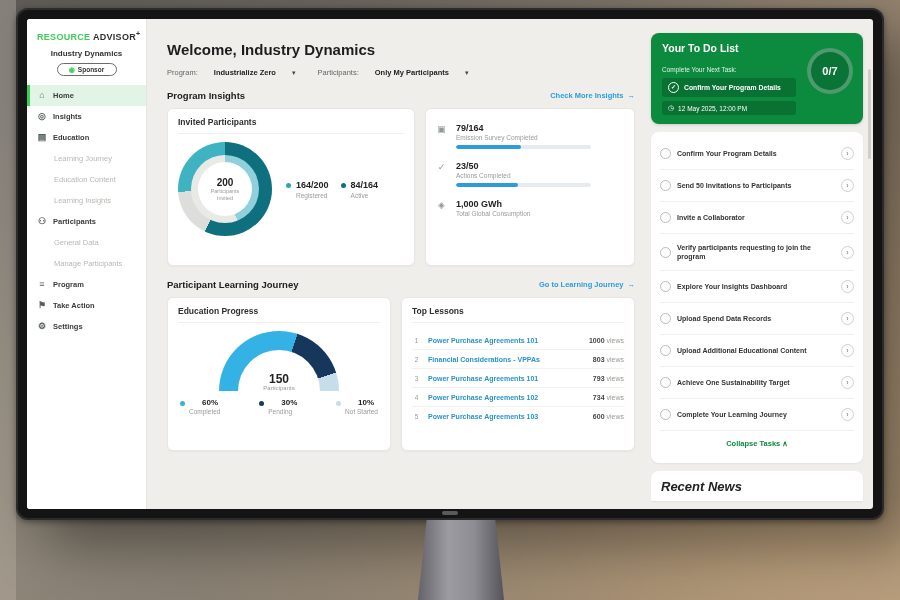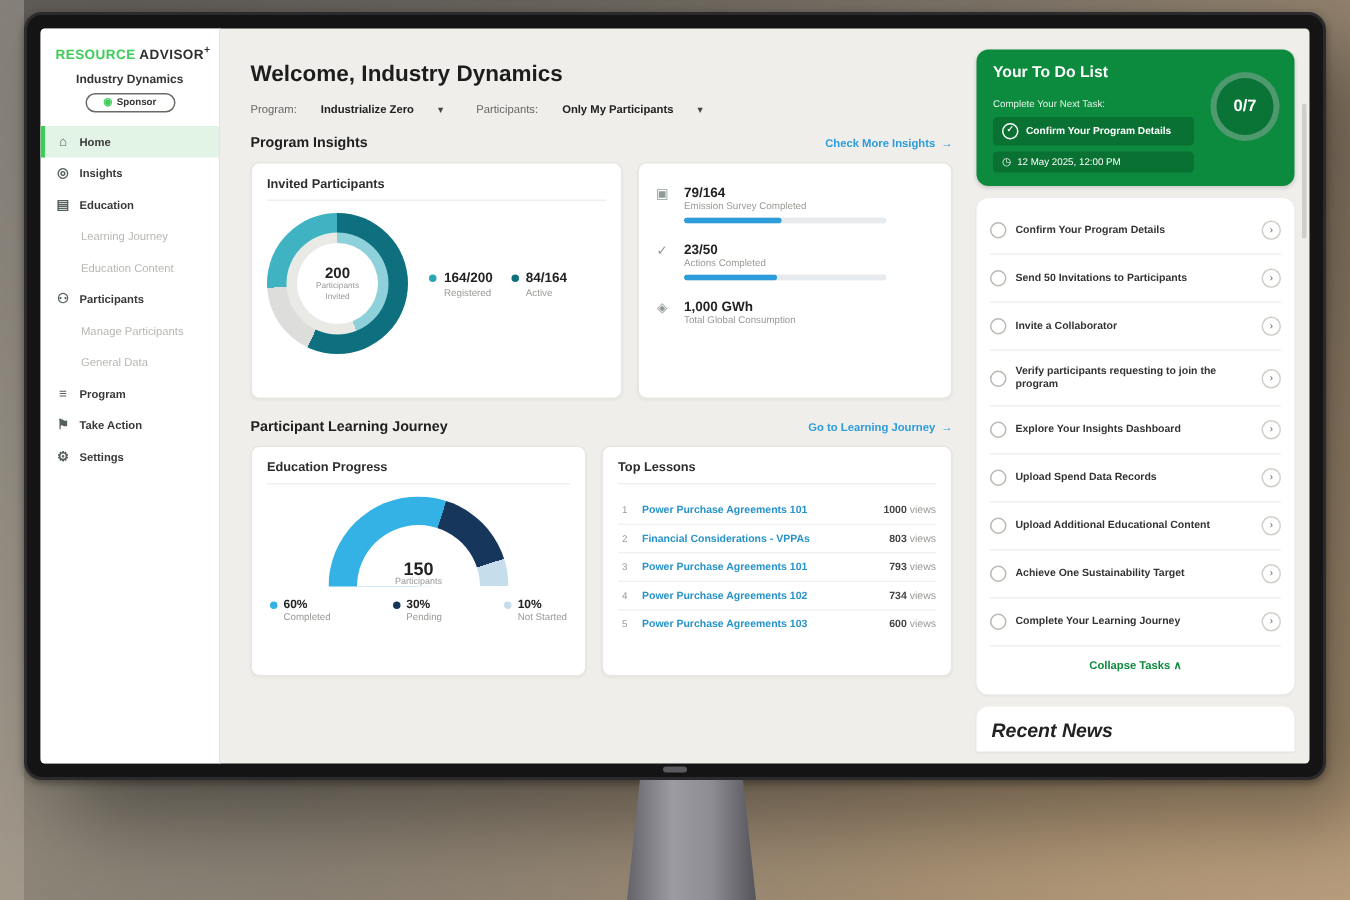--- a/index.html
+++ b/index.html
@@ -81,21 +81,21 @@
 
   .card-edu{width:224px;height:154px;}
   .card-lessons{flex:1;height:154px;}
   .gauge{width:120px;height:60px;position:relative;overflow:hidden;margin:4px auto 6px;}
   .gauge-arc{position:absolute;left:0;top:0;width:120px;height:120px;border-radius:50%;}
   .gauge-hole{position:absolute;left:19px;top:19px;width:82px;height:82px;border-radius:50%;background:#fff;}
   .gauge-center{position:absolute;left:0;right:0;bottom:0;text-align:center;}
   .g-val{font-size:12px;font-weight:bold;color:#222;line-height:1;}
   .g-lab{font-size:6px;color:#999;}
   .edu-legend{display:flex;justify-content:space-between;padding:0 2px;margin-top:7px;}
-  .eleg-top{display:flex;align-items:center;gap:4px;font-size:8px;font-weight:bold;color:#222;}
+  .eleg-top{display:flex;align-items:center;gap:17px;font-size:8px;font-weight:bold;color:#222;}
   .eleg-lab{font-size:6.5px;color:#9a9a96;margin-left:9px;margin-top:1px;}
 
   .lesson-row{display:flex;align-items:center;gap:7px;padding:5.5px 0;border-bottom:1px solid #f1f1ee;}
   .lesson-row:last-child{border-bottom:none;}
   .rank{width:9px;font-size:6.5px;color:#9a9a96;text-align:center;}
   .lesson-name{flex:1;font-size:7px;font-weight:bold;color:#2793c9;cursor:pointer;}
   .views{font-size:7px;color:#444;font-weight:bold;white-space:nowrap;}
   .views-word{color:#9a9a96;font-weight:normal;}
 
   
@@ -151,29 +151,32 @@
           <div class="nav-item">
             <span class="nav-icon">▤</span>
             <span>Education</span>
           </div>
           <div class="nav-item sub">
             <span>Learning Journey</span>
           </div>
           <div class="nav-item sub">
             <span>Education Content</span>
           </div>
+          <div class="nav-item sub">
+            <span>Learning Insights</span>
+          </div>
           <div class="nav-item">
             <span class="nav-icon">⚇</span>
             <span>Participants</span>
           </div>
           <div class="nav-item sub">
+            <span>General Data</span>
+          </div>
+          <div class="nav-item sub">
             <span>Manage Participants</span>
-          </div>
-          <div class="nav-item sub">
-            <span>General Data</span>
           </div>
           <div class="nav-item">
             <span class="nav-icon">≡</span>
             <span>Program</span>
           </div>
           <div class="nav-item">
             <span class="nav-icon">⚑</span>
             <span>Take Action</span>
           </div>
           <div class="nav-item">

